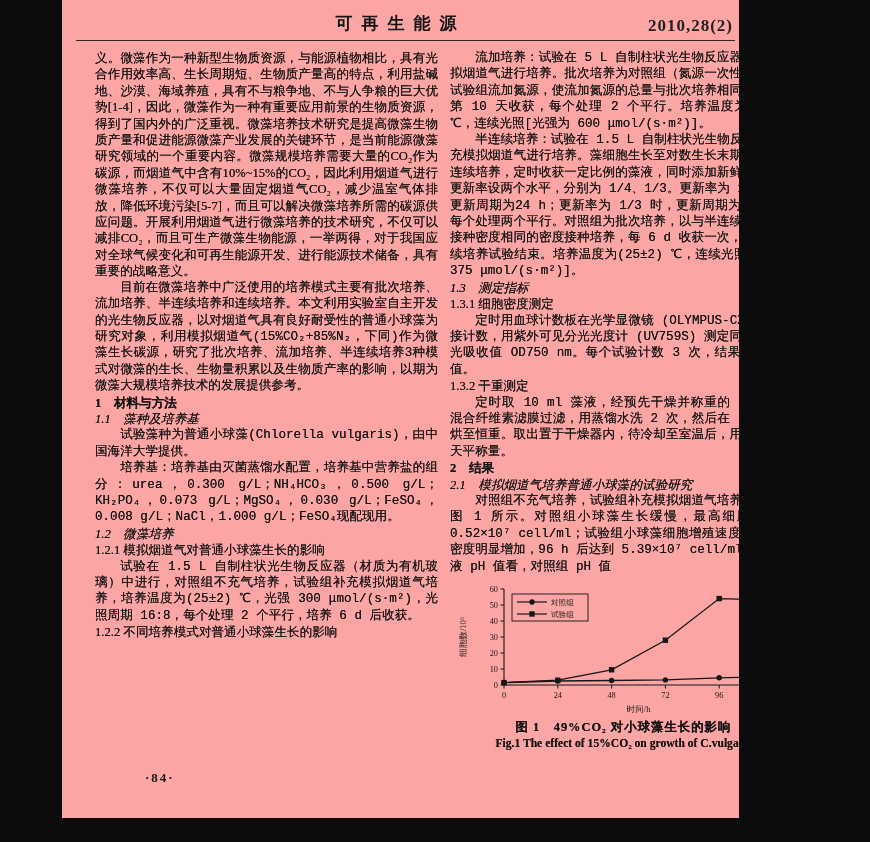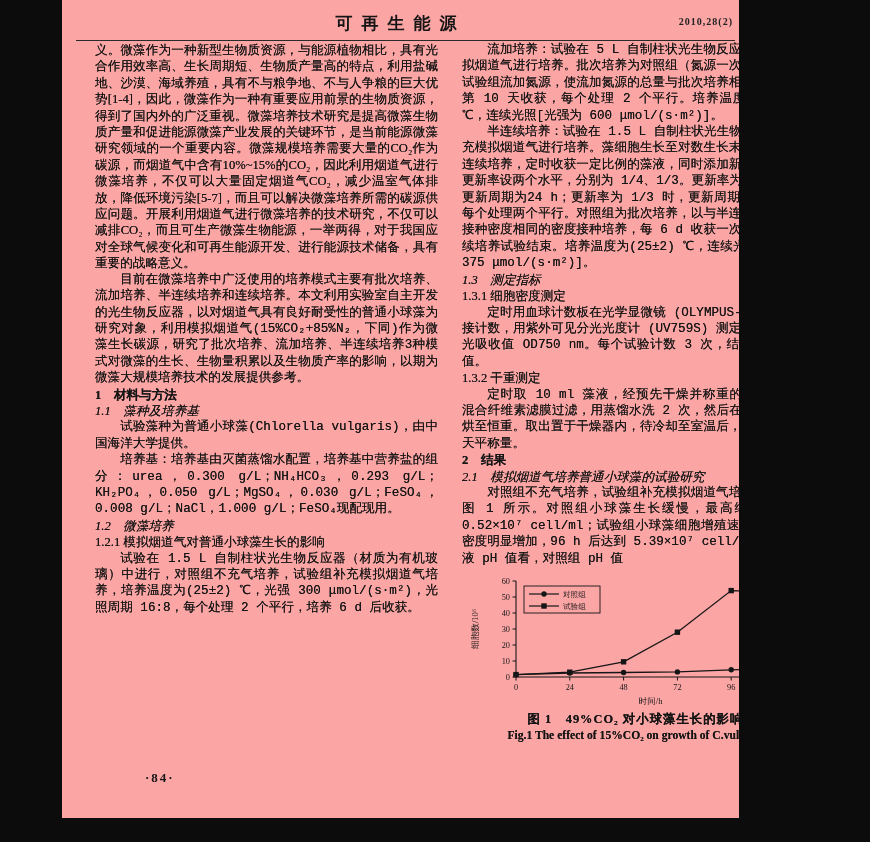--- a/index.html
+++ b/index.html
@@ -11,28 +11,28 @@
   .page{
     position:absolute;left:62px;top:0;width:677px;height:818px;
     background:#fca5a5;color:#161616;overflow:hidden;
   }
   .page-header{position:relative;height:42px;}
   .journal-title{
     position:absolute;left:0;right:0;top:12px;text-align:center;
     font-size:17px;font-weight:bold;letter-spacing:9px;color:#141414;
   }
   .issue{
-    position:absolute;right:6px;top:16px;font-size:10px;letter-spacing:1px;font-weight:bold;color:#222;
+    position:absolute;right:6px;top:16px;font-size:17px;letter-spacing:1px;font-weight:bold;color:#222;
   }
   .header-rule{
     position:absolute;left:14px;right:4px;top:40px;height:0;
     border-top:1.6px solid #2a2a2a;
   }
   .columns{
-    display:flex;gap:24px;padding:0 4px 0 33px;
+    display:flex;gap:12px;padding:8px 4px 0 33px;
   }
   .col{width:343px;flex:0 0 343px;}
   .col p,.col h3,.col h4,.col h5{
     margin:0;font-size:12.6px;line-height:16.4px;text-align:justify;
     font-weight:normal;color:#161616;
     text-shadow:0 0 .45px rgba(10,10,10,.85);
   }
   .para{text-indent:2em;font-family:Liberation Mono, monospace;}
   .para-noindent{text-indent:0;}
   .h-bold{font-weight:bold !important;}
@@ -64,24 +64,25 @@
   </div>
 
   <div class="columns">
 
     <div class="col">
       <p class="para-noindent">义。微藻作为一种新型生物质资源，与能源植物相比，具有光合作用效率高、生长周期短、生物质产量高的特点，利用盐碱地、沙漠、海域养殖，具有不与粮争地、不与人争粮的巨大优势[1-4]，因此，微藻作为一种有重要应用前景的生物质资源，得到了国内外的广泛重视。微藻培养技术研究是提高微藻生物质产量和促进能源微藻产业发展的关键环节，是当前能源微藻研究领域的一个重要内容。微藻规模培养需要大量的CO₂作为碳源，而烟道气中含有10%~15%的CO₂，因此利用烟道气进行微藻培养，不仅可以大量固定烟道气CO₂，减少温室气体排放，降低环境污染[5-7]，而且可以解决微藻培养所需的碳源供应问题。开展利用烟道气进行微藻培养的技术研究，不仅可以减排CO₂，而且可生产微藻生物能源，一举两得，对于我国应对全球气候变化和可再生能源开发、进行能源技术储备，具有重要的战略意义。</p>
       <p class="para">目前在微藻培养中广泛使用的培养模式主要有批次培养、流加培养、半连续培养和连续培养。本文利用实验室自主开发的光生物反应器，以对烟道气具有良好耐受性的普通小球藻为研究对象，利用模拟烟道气(15%CO₂+85%N₂，下同)作为微藻生长碳源，研究了批次培养、流加培养、半连续培养3种模式对微藻的生长、生物量积累以及生物质产率的影响，以期为微藻大规模培养技术的发展提供参考。</p>
       <h3 class="h-bold para-noindent">1　材料与方法</h3>
       <h4 class="h-italic para-noindent">1.1　藻种及培养基</h4>
       <p class="para">试验藻种为普通小球藻(Chlorella vulgaris)，由中国海洋大学提供。</p>
-      <p class="para">培养基：培养基由灭菌蒸馏水配置，培养基中营养盐的组分：urea，0.300 g/L；NH₄HCO₃，0.293 g/L；KH₂PO₄，0.050 g/L；MgSO₄，0.030 g/L；FeSO₄，0.008 g/L；NaCl，1.000 g/L；FeSO₄现配现用。</p>
+      <p class="para">培养基：培养基由灭菌蒸馏水配置，培养基中营养盐的组分：urea，0.300 g/L；NH₄HCO₃，0.500 g/L；KH₂PO₄，0.073 g/L；MgSO₄，0.030 g/L；FeSO₄，0.008 g/L；NaCl，1.000 g/L；FeSO₄现配现用。</p>
       <h4 class="h-italic para-noindent">1.2　微藻培养</h4>
       <h5 class="para-noindent">1.2.1 模拟烟道气对普通小球藻生长的影响</h5>
       <p class="para">试验在 1.5 L 自制柱状光生物反应器（材质为有机玻璃）中进行，对照组不充气培养，试验组补充模拟烟道气培养，培养温度为(25±2) ℃，光强 300 μmol/(s·m²)，光照周期 16:8，每个处理 2 个平行，培养 6 d 后收获。</p>
+      <h5 class="para-noindent">1.2.2 不同培养模式对普通小球藻生长的影响</h5>
     </div>
 
     <div class="col">
       <p class="para">流加培养：试验在 5 L 自制柱状光生物反应器中补充模拟烟道气进行培养。批次培养为对照组（氮源一次性加入）；试验组流加氮源，使流加氮源的总量与批次培养相同，培养至第 10 天收获，每个处理 2 个平行。培养温度为(25±2) ℃，连续光照[光强为 600 μmol/(s·m²)]。</p>
       <p class="para">半连续培养：试验在 1.5 L 自制柱状光生物反应器中补充模拟烟道气进行培养。藻细胞生长至对数生长末期后进入半连续培养，定时收获一定比例的藻液，同时添加新鲜培养液。更新率设两个水平，分别为 1/4、1/3。更新率为 1/4 时，更新周期为24 h；更新率为 1/3 时，更新周期为 36 h。每个处理两个平行。对照组为批次培养，以与半连续培养起始接种密度相同的密度接种培养，每 6 d 收获一次，直到半连续培养试验结束。培养温度为(25±2) ℃，连续光照[光强为 375 μmol/(s·m²)]。</p>
       <h4 class="h-italic para-noindent">1.3　测定指标</h4>
       <h5 class="para-noindent">1.3.1 细胞密度测定</h5>
       <p class="para">定时用血球计数板在光学显微镜 (OLYMPUS-CX31)下直接计数，用紫外可见分光光度计 (UV759S) 测定同一样品的光吸收值 OD750 nm。每个试验计数 3 次，结果取其平均值。</p>
       <h5 class="para-noindent">1.3.2 干重测定</h5>
       <p class="para">定时取 10 ml 藻液，经预先干燥并称重的 0.45 μm 混合纤维素滤膜过滤，用蒸馏水洗 2 次，然后在 105 ℃下烘至恒重。取出置于干燥器内，待冷却至室温后，用精密分析天平称量。</p>

